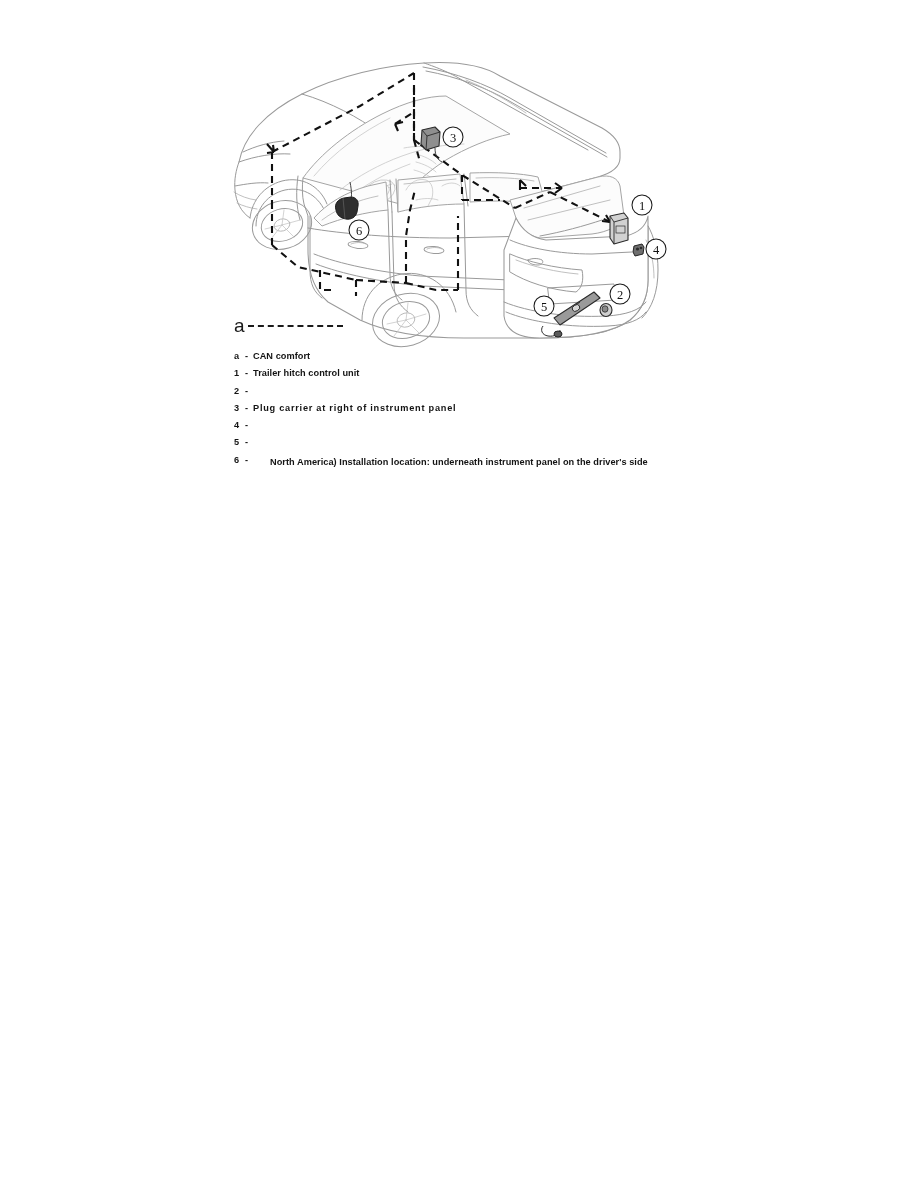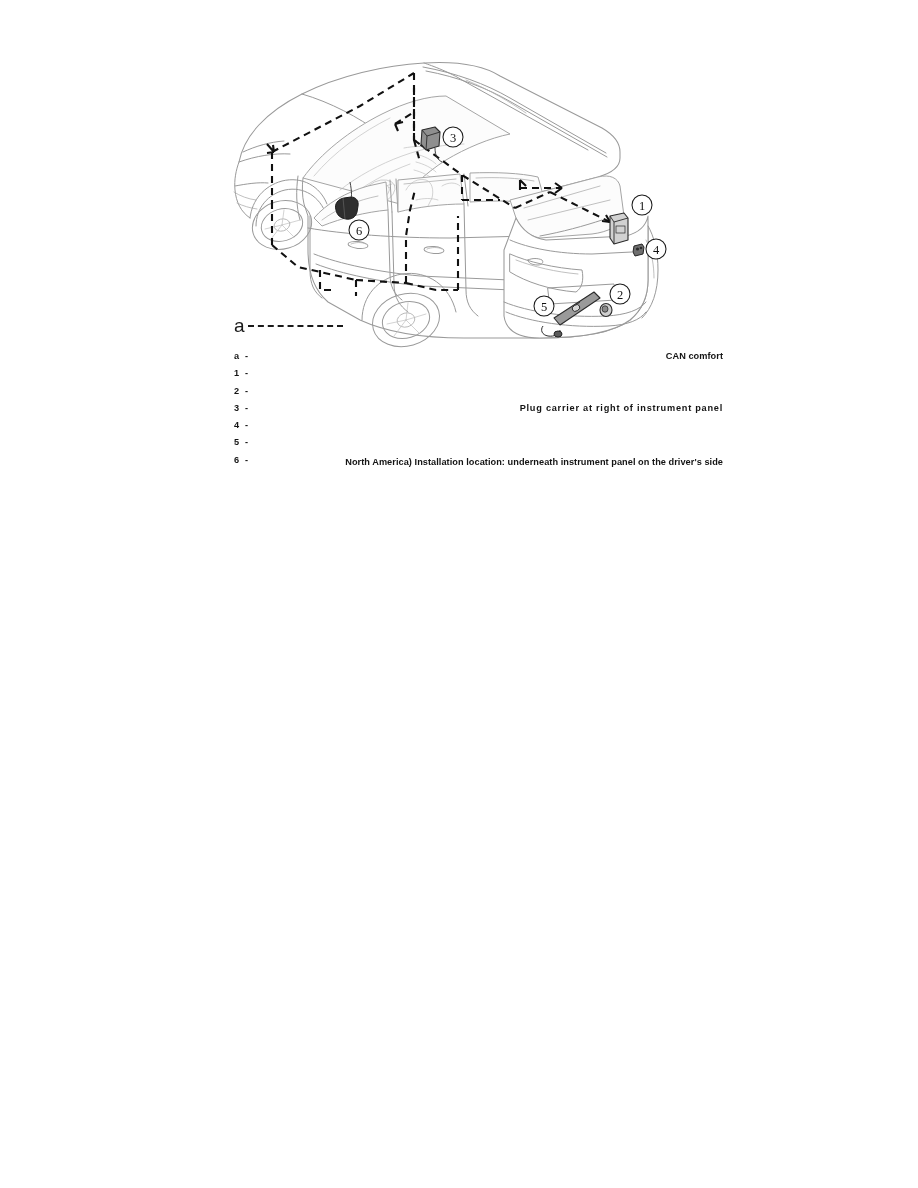--- a/index.html
+++ b/index.html
@@ -81,21 +81,20 @@
     text-align: left;
   }
   .legend-row .lg-dash {
     width: 8px;
     flex: 0 0 8px;
     text-align: left;
   }
   .legend-row .lg-text {
     flex: 1 1 auto;
     max-width: 470px;
-    text-align: right;
   }
   .legend-row .lg-text .cont {
     display: block;
     margin-left: 17px;
     margin-top: 2px;
   }
   .legend-row.tracked .lg-text {
     letter-spacing: 0.75px;
   }
 </style>
@@ -398,20 +397,21 @@
 
       <div class="legend-row">
         <span class="lg-index">a</span>
         <span class="lg-dash">-</span>
         <span class="lg-text">CAN comfort</span>
       </div>
 
       <div class="legend-row">
         <span class="lg-index">1</span>
         <span class="lg-dash">-</span>
+        <span class="lg-text">Trailer hitch control unit</span>
       </div>
 
       <div class="legend-row">
         <span class="lg-index">2</span>
         <span class="lg-dash">-</span>
       </div>
 
       <div class="legend-row tracked">
         <span class="lg-index">3</span>
         <span class="lg-dash">-</span>

